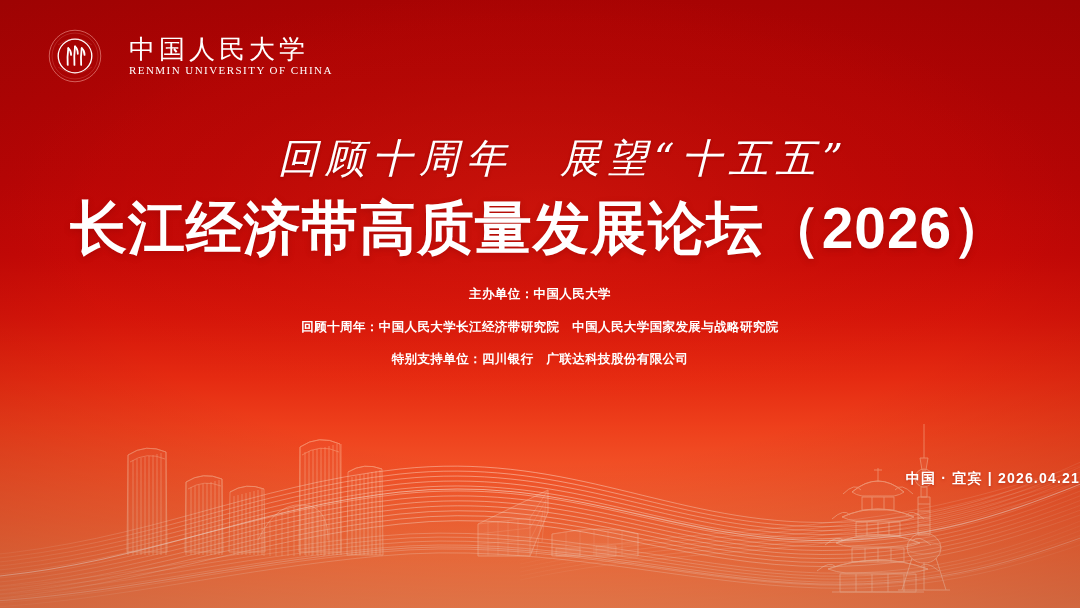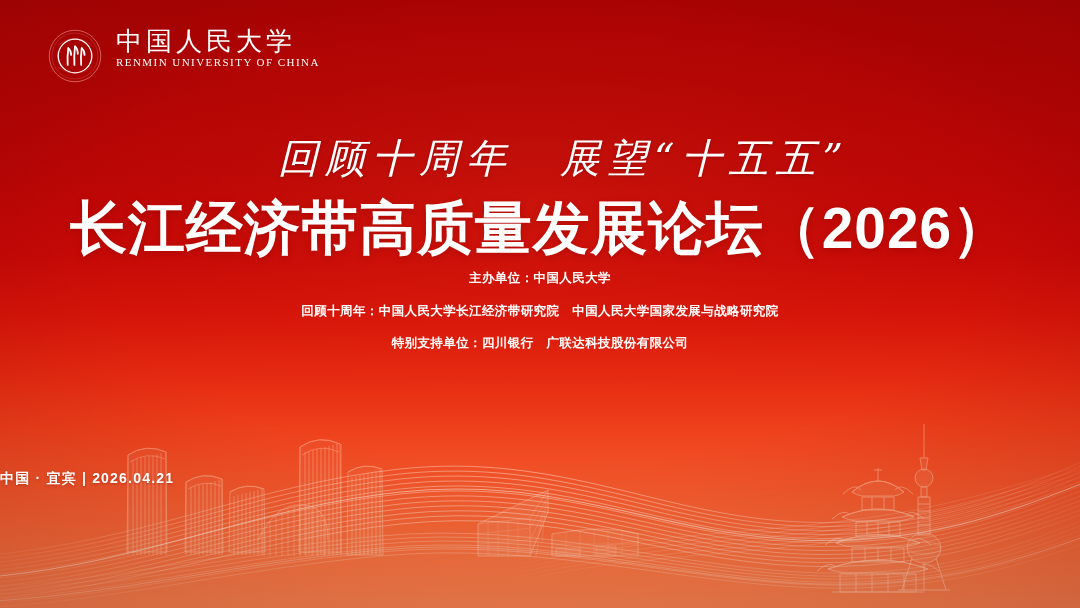--- a/index.html
+++ b/index.html
@@ -56,21 +56,21 @@
   .vign {
     position:absolute; inset:0;
     background:radial-gradient(ellipse 85% 72% at 50% 40%,
                rgba(0,0,0,0) 50%, rgba(90,0,0,0.25) 100%);
     pointer-events:none;
   }
 
   
   .logo-wrap {
     position:absolute; left:47px; top:28px;
-    display:flex; gap:13px;
+    display:flex; align-items:center; gap:26px;
   }
   .logo-seal { width:56px; height:56px; flex:0 0 auto; }
   .logo-text { display:flex; flex-direction:column; gap:3px; }
   .logo-cn {
     font-family:"DejaVu Serif","Liberation Serif",serif;
     font-size:26px; color:#ffffff; letter-spacing:4px;
     line-height:1; font-weight:400; white-space:nowrap;
   }
   .logo-en {
     font-family:"Liberation Serif","DejaVu Serif",serif;
@@ -96,35 +96,35 @@
     font-family:"Liberation Sans","DejaVu Sans",sans-serif;
     font-size:58px; font-weight:700; color:#ffffff;
     letter-spacing:1px; line-height:1.12;
     white-space:nowrap;
     text-shadow:0 2px 6px rgba(120,0,0,0.30);
     transform:scaleX(0.98);
   }
 
   
   .orgs {
-    position:absolute; left:0; right:0; top:272px;
+    position:absolute; left:0; right:0; top:288px;
     text-align:center;
   }
   .org-line {
     font-family:"Liberation Sans","DejaVu Sans",sans-serif;
     font-size:12.5px; font-weight:700; color:#ffffff;
     letter-spacing:0.4px; line-height:1;
     margin-bottom:20px; white-space:nowrap;
   }
   .org-line:last-child { margin-bottom:0; }
 
   
   .datebar {
     position:absolute; left:0; right:0; top:470px;
-    text-align:left;
+    text-align:right;
     font-family:"Liberation Sans","DejaVu Sans",sans-serif;
     font-size:14px; font-weight:700; color:#ffffff;
     letter-spacing:1.2px; white-space:nowrap;
     text-shadow:0 1px 3px rgba(130,10,0,0.35);
   }
 
   
   .deco {
     position:absolute; inset:0; width:1080px; height:608px;
     pointer-events:none;

